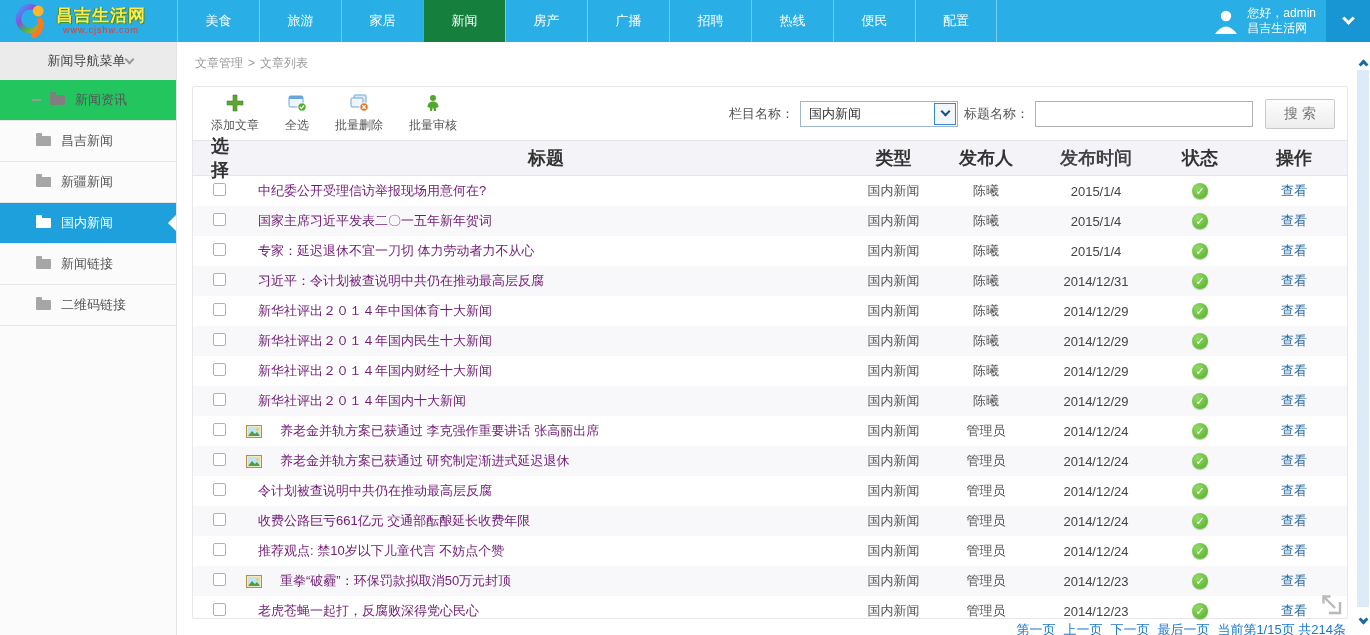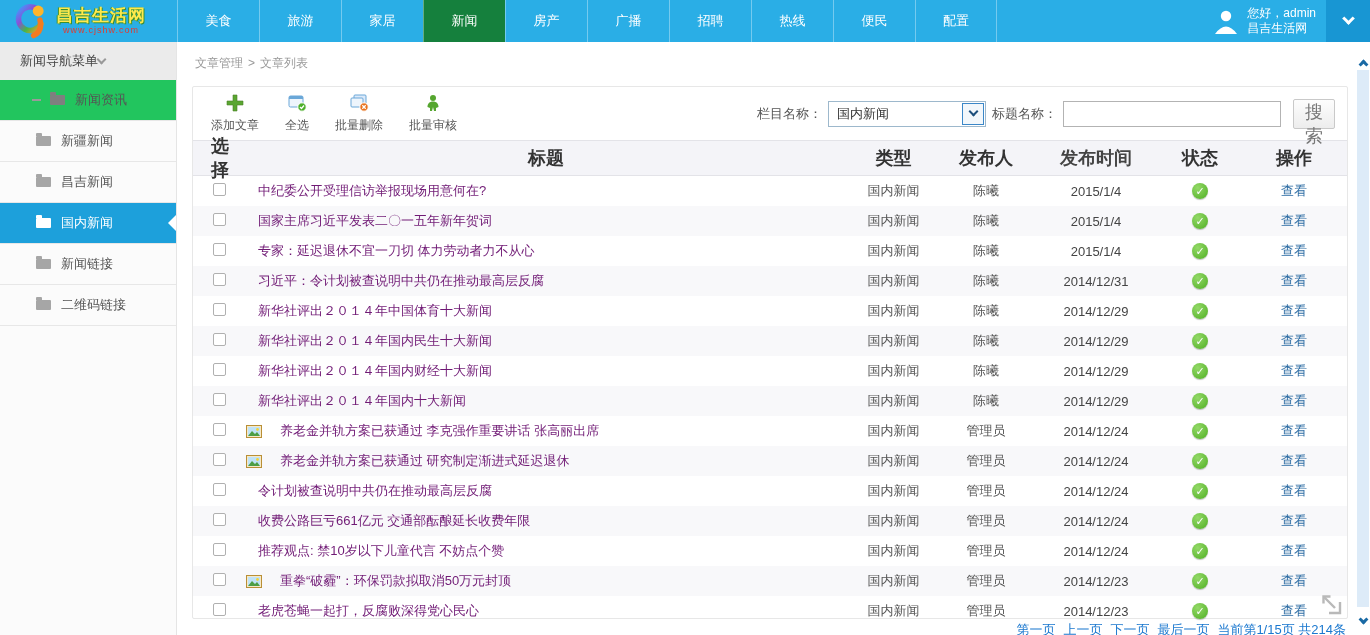--- a/index.html
+++ b/index.html
@@ -17,21 +17,21 @@
   .nav-item { width:82px; height:42px; line-height:42px; text-align:center; color:#fff; font-size:13px; border-left:1px solid rgba(255,255,255,.35); cursor:pointer; }
   .nav-item:last-child { border-right:1px solid rgba(255,255,255,.35); }
   .nav-item.active { background:#15803d; }
   .userbox { position:absolute; right:54px; top:0; height:42px; display:flex; align-items:center; gap:8px; color:#fff; cursor:pointer; }
   .usertext { font-size:12px; line-height:15px; }
   .topchevron { position:absolute; right:0; top:0; width:44px; height:42px; background:#1896d3; display:flex; align-items:center; justify-content:center; cursor:pointer; }
   .chev { display:inline-block; width:9px; height:9px; border-left:3px solid #fff; border-top:3px solid #fff; transform:rotate(225deg); margin-top:-5px; }
 
   
   .sidebar { position:absolute; left:0; top:42px; bottom:0; width:177px; background:#fbfbfb; border-right:1px solid #e5e5e5; }
-  .side-header { height:38px; background:#ebebeb; display:flex; align-items:center; justify-content:flex-start; padding:0 16px 0 20px; font-size:13px; color:#444; cursor:pointer; }
+  .side-header { height:38px; background:#ebebeb; display:flex; align-items:center; justify-content:center; padding:0 16px 0 20px; font-size:13px; color:#444; cursor:pointer; }
   .side-chev { width:7px; height:7px; border-left:2px solid #999; border-top:2px solid #999; transform:rotate(225deg); margin-top:-3px; }
   .side-item { position:relative; height:41px; border-bottom:1px solid #e7e7e7; display:flex; align-items:center; font-size:13px; color:#555; background:#fbfbfb; padding-left:36px; cursor:pointer; }
   .side-item.parent { background:#22c55e; padding-left:32px; }
   .side-item.active { background:#1da0db; color:#fff; }
   .side-item.active::after { content:""; position:absolute; right:0; top:50%; margin-top:-8px; border:8px solid transparent; border-right:8px solid #fff; }
   .minus-ic { width:9px; height:2px; background:#9a9a9a; margin-right:9px; }
   .folder { position:relative; width:15px; height:10px; background:#a6a6a6; border-radius:1px; margin-right:10px; flex:none; }
   .folder::before { content:""; position:absolute; top:-3px; left:0; width:6px; height:3px; background:inherit; border-radius:1px 1px 0 0; }
   .side-item.parent .folder { background:#7f7f7f; }
   .side-item.active .folder { background:#fff; }
@@ -43,21 +43,21 @@
   .panel { position:absolute; left:15px; top:44px; width:1156px; height:533px; border:1px solid #e7e7e7; border-radius:2px; background:#fff; }
   .panel-toolbar { height:53px; display:flex; align-items:center; justify-content:space-between; padding:0 12px 0 18px; }
   .tools { display:flex; gap:26px; }
   .tool { display:flex; flex-direction:column; align-items:center; font-size:12px; color:#555; cursor:pointer; }
   .tool svg { margin-bottom:2px; }
   .filters { display:flex; align-items:center; gap:6px; font-size:13px; color:#555; }
   .selectbox { width:158px; height:26px; border:1px solid #9db8cc; background:#fff; display:flex; align-items:center; justify-content:space-between; padding-left:8px; font-size:13px; color:#333; cursor:pointer; }
   .arrowbtn { width:22px; height:22px; margin-right:1px; border:1px solid #3b87c8; background:#f2f7fb; display:flex; align-items:center; justify-content:center; }
   .sel-chev { width:7px; height:7px; border-left:2px solid #1c4f7c; border-top:2px solid #1c4f7c; transform:rotate(225deg); margin-top:-4px; }
   .textinput { width:218px; height:26px; border:1px solid #b3b3b3; padding:0 6px; font-size:13px; font-family:inherit; }
-  .searchbtn { width:42px; height:30px; border:1px solid #c9c9c9; background:linear-gradient(#fdfdfd,#ededed); color:#777; font-size:18px; border-radius:2px; margin-left:6px; cursor:pointer; font-family:inherit; }
+  .searchbtn { width:70px; height:30px; border:1px solid #c9c9c9; background:linear-gradient(#fdfdfd,#ededed); color:#777; font-size:14px; border-radius:2px; margin-left:6px; cursor:pointer; font-family:inherit; }
 
   
   .thead { display:flex; height:36px; background:#f4f4f8; border-top:1px solid #e3e3e8; border-bottom:1px solid #e3e3e8; font-size:18px; font-weight:bold; color:#333; align-items:center; }
   .trow { display:flex; height:30px; align-items:center; font-size:13px; color:#555; }
   .trow:nth-child(even) { background:#f8f8fa; }
   .c { text-align:center; flex:none; }
   .c1 { width:53px; } .c2 { width:600px; text-align:left; display:flex; align-items:center; gap:6px; }
   .c3 { width:95px; } .c4 { width:90px; } .c5 { width:130px; color:#444; }
   .c6 { width:78px; } .c7 { width:110px; }
   .thead .c1 { text-align:left; padding-left:18px; }
@@ -138,25 +138,25 @@
       <span class="side-chev"></span>
     </div>
     <div id="side-items">
         <div class="side-item parent">
           <span class="minus-ic"></span>
           <span class="folder"></span>
           <span>新闻资讯</span>
         </div>
         <div class="side-item">
           <span class="folder"></span>
+          <span>昌吉新闻</span>
+        </div>
+        <div class="side-item">
+          <span class="folder"></span>
           <span>新疆新闻</span>
-        </div>
-        <div class="side-item">
-          <span class="folder"></span>
-          <span>昌吉新闻</span>
         </div>
         <div class="side-item active">
           <span class="folder"></span>
           <span>国内新闻</span>
         </div>
         <div class="side-item">
           <span class="folder"></span>
           <span>新闻链接</span>
         </div>
         <div class="side-item">

